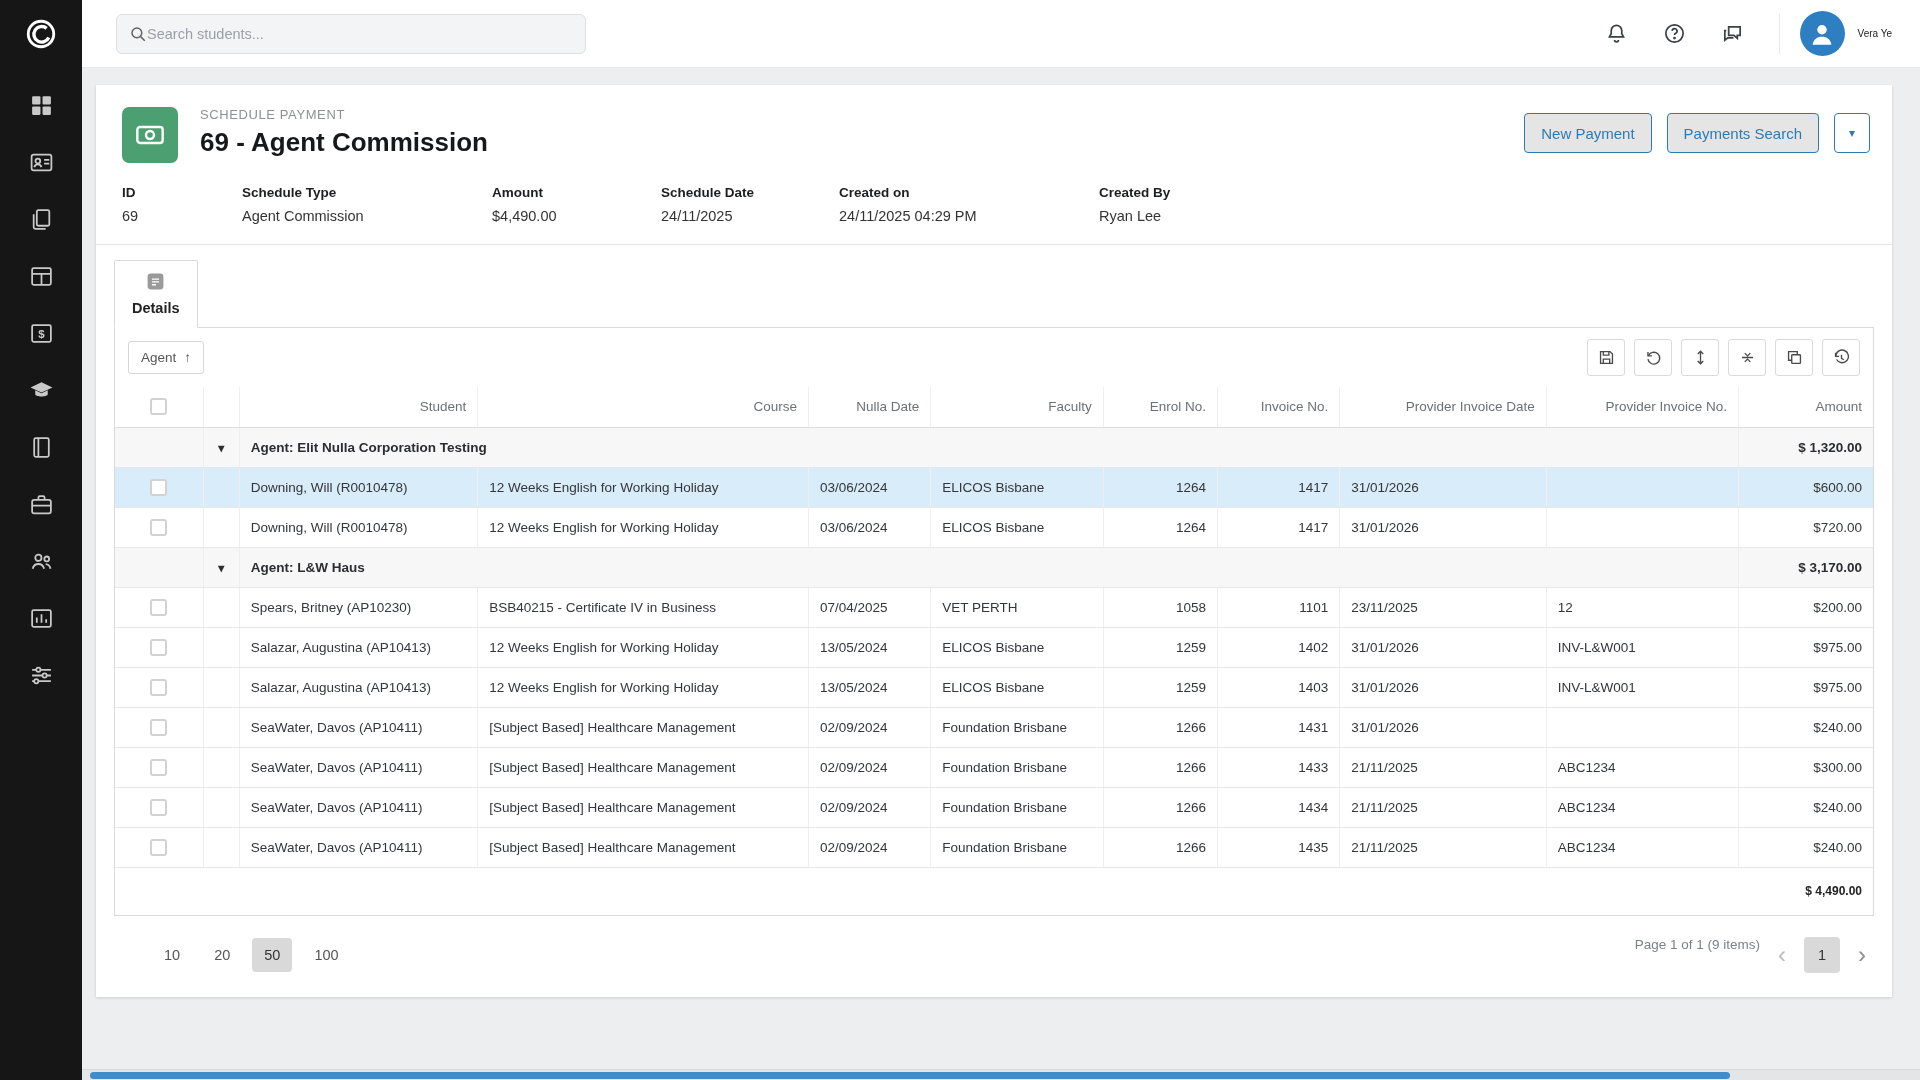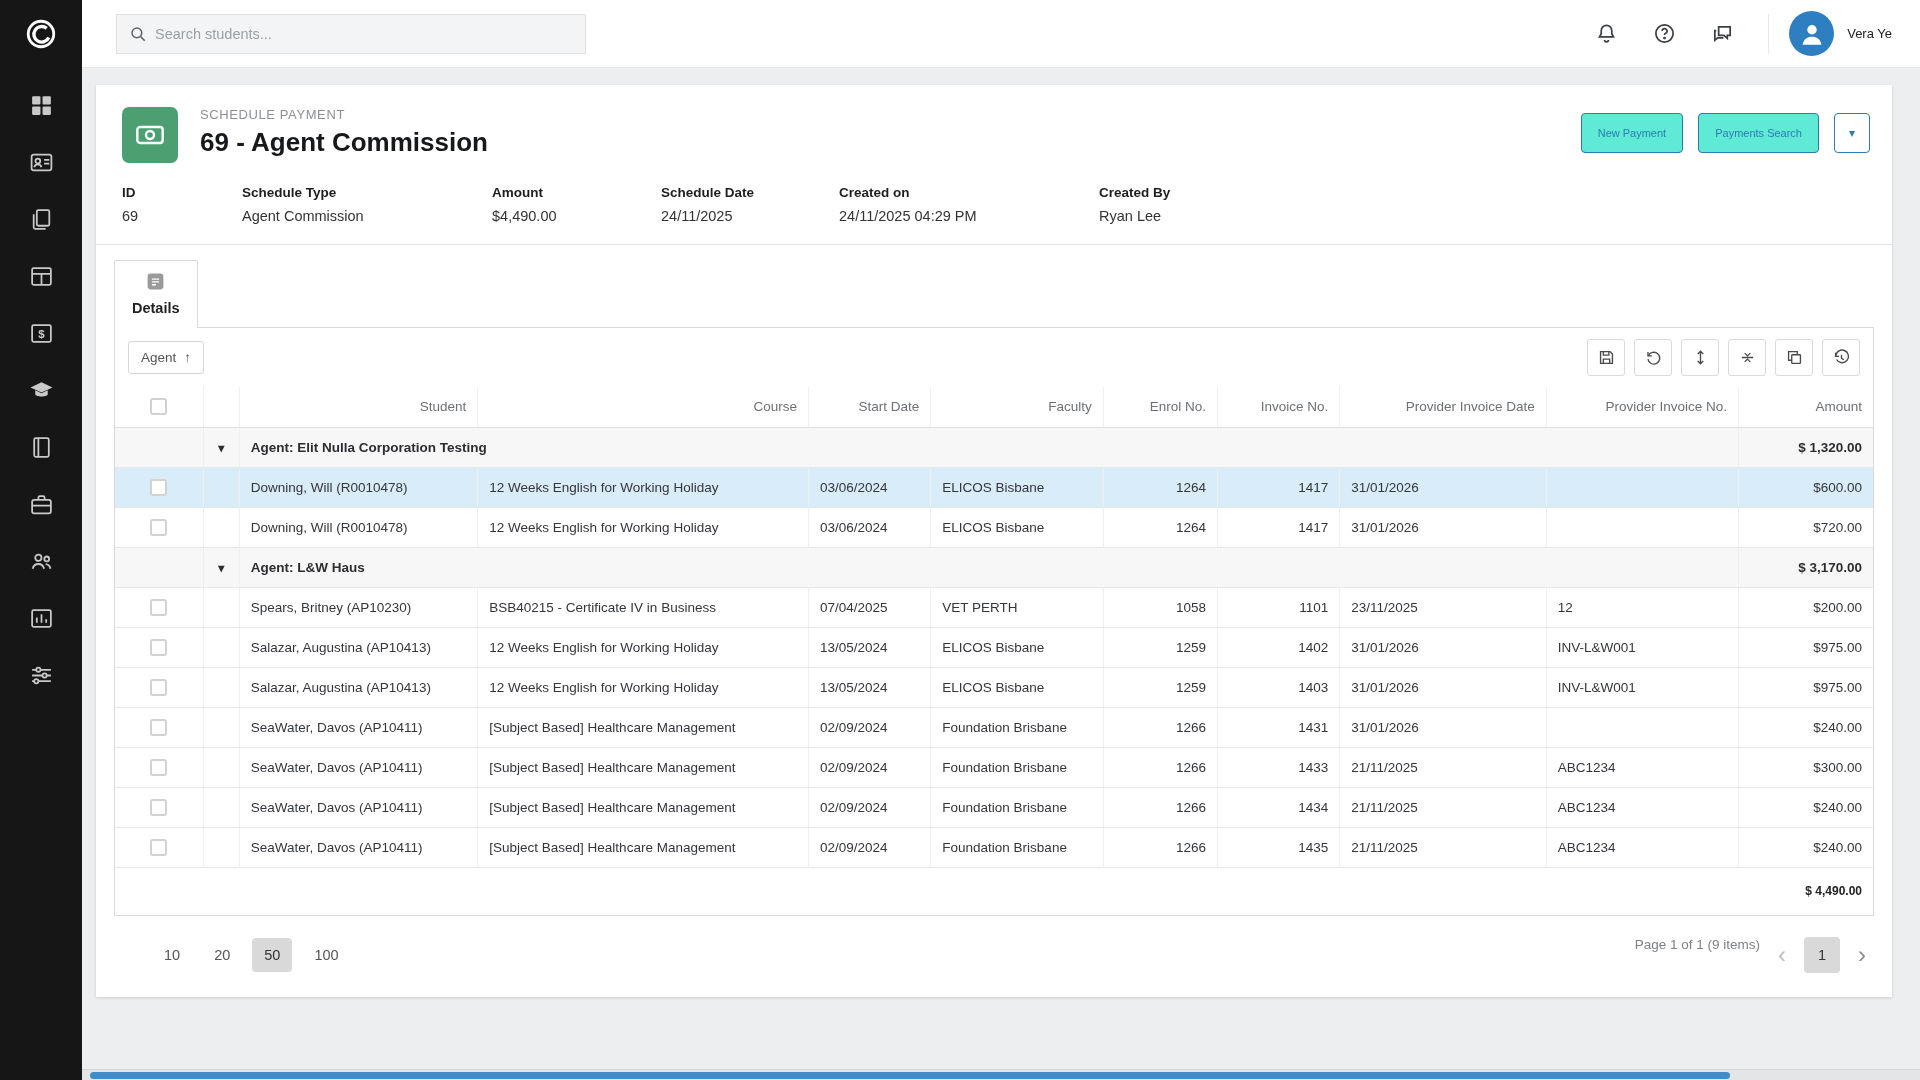--- a/index.html
+++ b/index.html
@@ -9,45 +9,45 @@
 
   
   .sidebar { position:absolute; left:0; top:0; width:82px; height:1080px; background:#161616; z-index:10; display:flex; flex-direction:column; align-items:center; }
   .logo { width:82px; height:68px; display:flex; align-items:center; justify-content:center; }
   .nav { display:flex; flex-direction:column; align-items:center; gap:23px; padding-top:22px; }
   .nav-item { width:40px; height:34px; display:flex; align-items:center; justify-content:center; color:#c9c9c9; border-radius:4px; }
   .nav-item svg { width:25px; height:25px; }
 
   
   .topbar { position:absolute; left:82px; top:0; right:0; height:68px; background:#ffffff; display:flex; align-items:center; padding:0 28px 0 34px; border-bottom:1px solid #e7e7e7; z-index:5; }
-  .search-box { width:470px; height:40px; background:#f3f4f5; border:1px solid #e0e0e0; border-radius:0; display:flex; align-items:center; padding:0 12px; gap:8px; }
+  .search-box { width:470px; height:40px; background:#f3f4f5; border:1px solid #e0e0e0; border-radius:6px; display:flex; align-items:center; padding:0 12px; gap:0; }
   .search-box svg { width:18px; height:18px; color:#5f6368; flex:none; }
   .search-box input { border:none; outline:none; background:transparent; font-size:14.5px; color:#333; width:100%; }
   .search-box input::placeholder { color:#9aa0a6; }
   .topbar-right { margin-left:auto; display:flex; align-items:center; }
   .tb-icon { width:40px; height:40px; display:flex; align-items:center; justify-content:center; color:#3c4043; margin-left:18px; }
   .tb-icon svg { width:23px; height:23px; }
   .tb-divider { width:1px; height:40px; background:#e8e8e8; margin:0 20px 0 26px; }
   .avatar { width:45px; height:45px; border-radius:50%; background:#2e7fc2; display:flex; align-items:center; justify-content:center; }
   .avatar svg { width:30px; height:30px; }
-  .user-name { font-size:13px; color:#222; margin-left:13px; }
+  .user-name { font-size:10px; color:#222; margin-left:13px; }
 
   
   .main { position:absolute; left:82px; top:68px; right:0; bottom:0; background:#eceef0; }
   .card { position:absolute; left:14px; top:17px; width:1796px; min-height:912px; background:#ffffff; box-shadow:0 1px 3px rgba(0,0,0,.14); }
 
   
   .card-header { display:flex; align-items:flex-start; padding:22px 22px 0 26px; }
   .hdr-icon { width:56px; height:56px; border-radius:7px; background:#4c9f70; display:flex; align-items:center; justify-content:center; flex:none; }
   .hdr-icon svg { width:32px; height:32px; color:#fff; }
   .hdr-text { margin-left:22px; }
   .eyebrow { font-size:13px; letter-spacing:.6px; color:#8d9093; font-weight:400; }
   .page-title { font-size:26px; font-weight:600; color:#17181a; margin-top:5px; }
   .hdr-actions { margin-left:auto; display:flex; gap:15px; padding-top:6px; }
-  .btn-outline { height:40px; padding:0 16px; border:1px solid #2e7bb4; color:#2e7bb4; background:#5eead4; border-radius:4px; font-size:11px; }
+  .btn-outline { height:40px; padding:0 16px; border:1px solid #2e7bb4; color:#2e7bb4; background:#e5e5e5; border-radius:4px; font-size:15px; }
   .btn-caret { width:36px; height:40px; border:1px solid #2e7bb4; color:#2e7bb4; background:#fff; border-radius:4px; font-size:12px; }
 
   
   .info-row { display:flex; padding:22px 26px 20px 26px; border-bottom:1px solid #e6e6e6;gap:42px; }
   .info-item .lab { font-size:13.5px; font-weight:700; color:#1d1e20; }
   .info-item .val { font-size:14.5px; color:#333; margin-top:8px; }
   .w-id { width:78px; } .w-type { width:208px; } .w-amt { width:127px; } .w-sdate { width:136px; } .w-created { width:218px; }
 
   
   .tab-strip { padding:15px 18px 0 18px; }
@@ -337,21 +337,21 @@
             <col style="width:206px">
             <col style="width:192px">
             <col style="width:134px">
         </colgroup>
         <thead>
           <tr>
             <th class="cb-cell"><span class="checkbox"></span></th>
             <th></th>
             <th>Student</th>
             <th>Course</th>
-            <th>Start Date</th>
+            <th>Nulla Date</th>
             <th>Faculty</th>
             <th>Enrol No.</th>
             <th>Invoice No.</th>
             <th>Provider Invoice Date</th>
             <th>Provider Invoice No.</th>
             <th>Amount</th>
           </tr>
         </thead>
         <tbody>
             <tr class="group-row">

